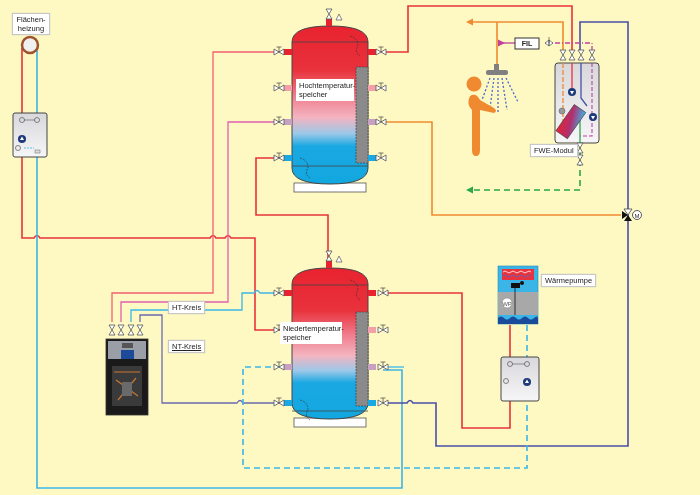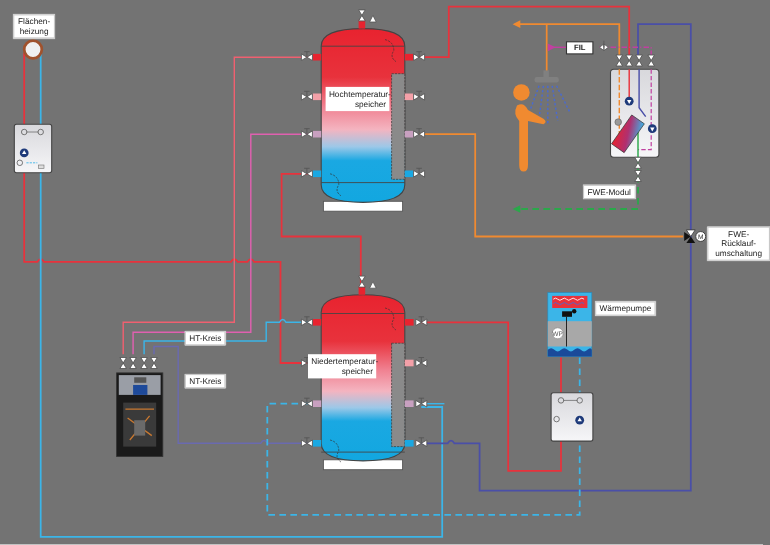--- a/index.html
+++ b/index.html
@@ -1,19 +1,19 @@
 <!DOCTYPE html>
 <html><head>
 <meta charset="utf-8">
 <style>
   html,body{margin:0;padding:0;background:#fff;}
-  #stage{position:relative;width:700px;height:495px;overflow:hidden;background:#737373;font-family:"Liberation Sans",sans-serif;}
+  #stage{position:relative;width:700px;height:495px;overflow:hidden;background:#fef9c3;font-family:"Liberation Sans",sans-serif;}
   svg{position:absolute;left:0;top:0;}
   .lbl{position:absolute;background:#fff;border:1px solid #c8c8c8;font-family:"Liberation Sans",sans-serif;font-size:7.5px;color:#222;text-align:center;line-height:9px;padding:1px 3px;box-shadow:0 0 1px #bbb;white-space:nowrap;}
-  .tanklbl{position:absolute;background:#fff;font-size:7.5px;color:#222;text-align:right;line-height:9px;padding:2px 3px;white-space:nowrap;}
+  .tanklbl{position:absolute;background:#fff;font-size:7.5px;color:#222;text-align:left;line-height:9px;padding:2px 3px;white-space:nowrap;}
 </style>
 </head>
 <body>
 
 <div id="stage">
 <svg width="700" height="495" viewBox="0 0 700 495">
   <defs>
     <linearGradient id="tankGrad" x1="0" y1="0" x2="0" y2="1">
       <stop offset="0" stop-color="#e8232f"></stop>
       <stop offset="0.28" stop-color="#e8323c"></stop>
@@ -245,20 +245,18 @@
     <path d="M525,383 L527,379.5 L529,383 Z" fill="#fff"></path>
   </g>
 </svg>
 
 <div class="lbl" style="left:12px;top:13px;width:30px;white-space:pre-line;">Flächen-
 heizung</div>
 <div class="tanklbl" style="left:296px;top:79px;width:52px;white-space:pre-line;">Hochtemperatur-
 speicher</div>
 <div class="tanklbl" style="left:280px;top:322px;width:56px;white-space:pre-line;">Niedertemperatur-
 speicher</div>
-<div class="lbl" style="left:530px;top:168px;">FWE-Modul</div>
-<div class="lbl" style="left:643px;top:206px;white-space:pre-line;">FWE-Rücklauf-
-umschaltung</div>
+<div class="lbl" style="left:530px;top:144px;">FWE-Modul</div>
 <div class="lbl" style="left:168px;top:277px;margin-top:24px;">HT-Kreis</div>
-<div class="lbl" style="left:168px;top:340px;">NT-Kreis</div>
+<div class="lbl" style="left:168px;top:340px;text-decoration:underline;">NT-Kreis</div>
 <div class="lbl" style="left:541px;top:274px;">Wärmepumpe</div>
 <div style="position:absolute;left:516px;top:39px;width:22px;text-align:center;font-size:7px;font-weight:bold;line-height:9px;color:#222;">FIL</div>
 </div>
 
 </body></html>

